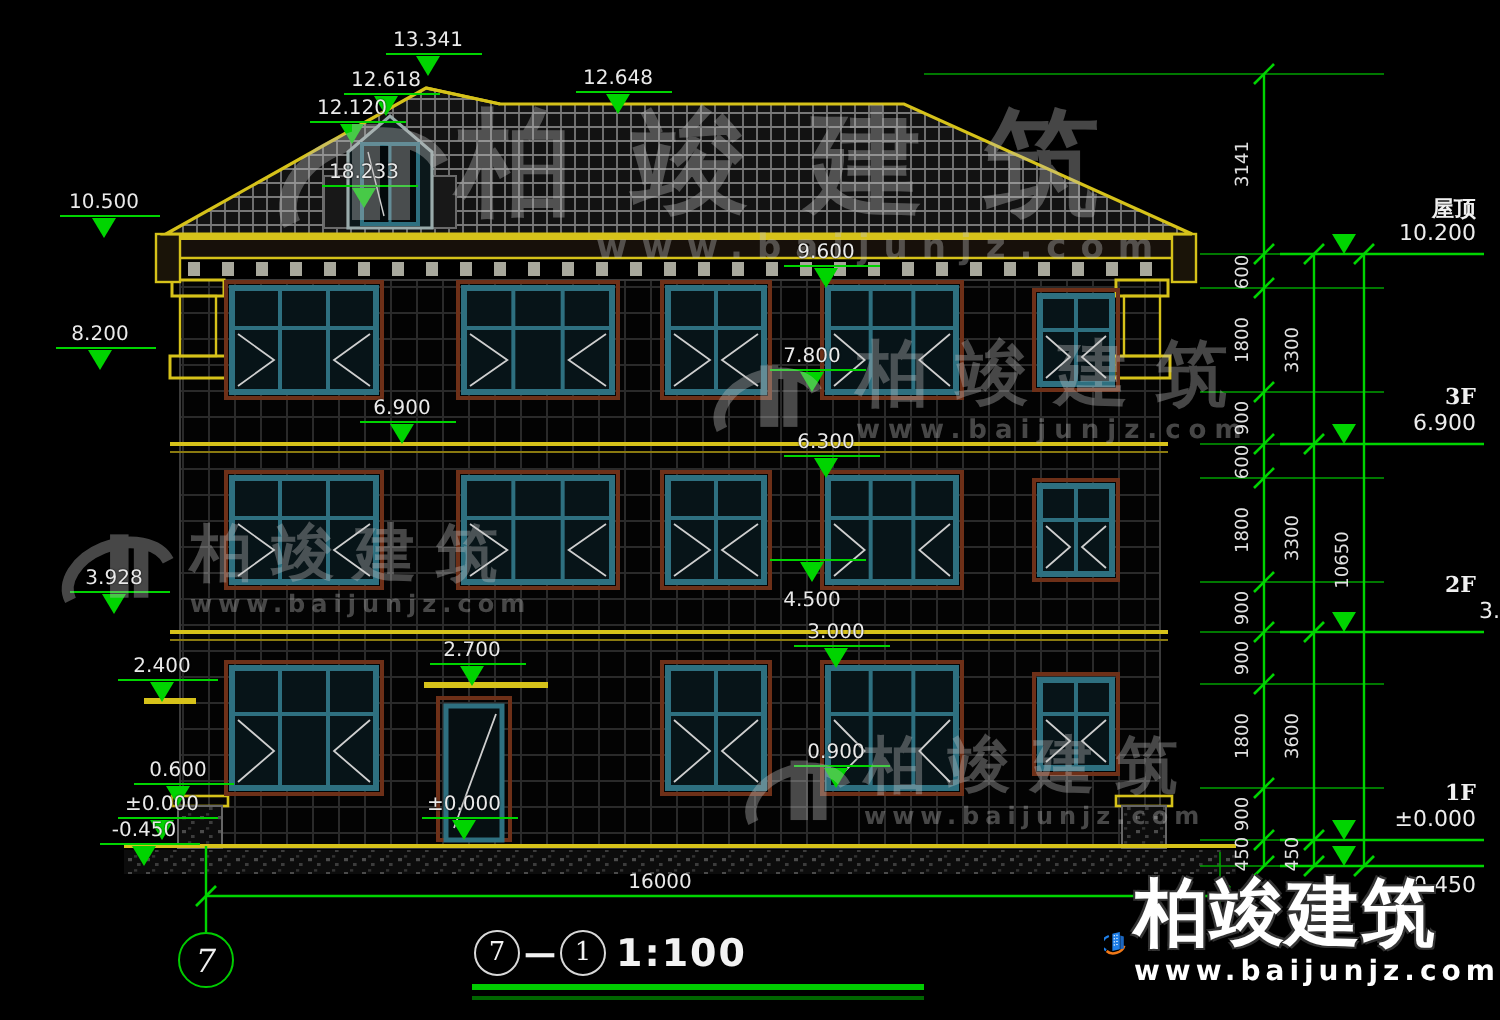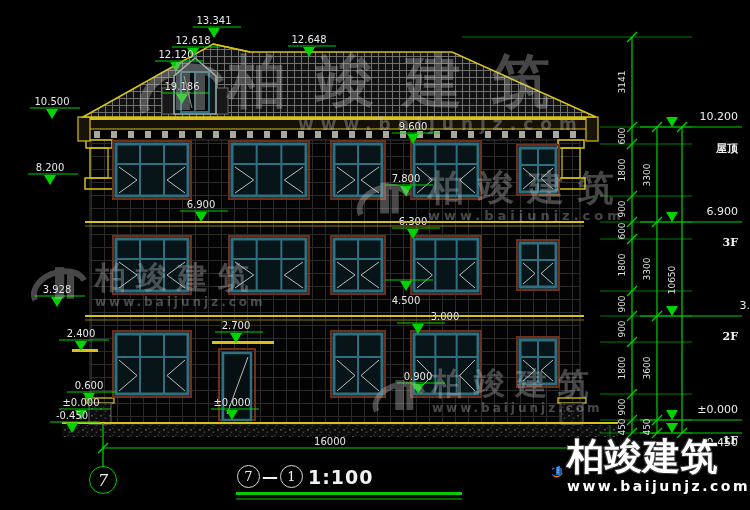--- a/index.html
+++ b/index.html
@@ -4,21 +4,21 @@
 <style>
   html,body{margin:0;padding:0;background:#000;}
   #stage{position:relative;width:750px;height:510px;background:#000;overflow:hidden;
          font-family:"DejaVu Sans",sans-serif;}
   #linework{position:absolute;left:0;top:0;z-index:1;}
   .lbl{position:absolute;z-index:3;font:10px "DejaVu Sans",sans-serif;color:#eaeaea;
        white-space:nowrap;transform:translateX(-50%);text-shadow:0 0 1px #000;}
   .dim-v{position:absolute;z-index:3;font:9px "DejaVu Sans",sans-serif;color:#e2e2e2;
        white-space:nowrap;transform:translate(-50%,-50%) rotate(-90deg);}
   .lvl-name{position:absolute;z-index:3;font:bold 11px "DejaVu Serif",serif;color:#f0f0f0;
-       width:46px;text-align:right;white-space:nowrap;margin-top:44px;}
+       width:46px;text-align:right;white-space:nowrap;}
   .lvl-elev{position:absolute;z-index:3;font:11px "DejaVu Sans",sans-serif;color:#ededed;
        width:50px;text-align:right;white-space:nowrap;}
   
   .wm{position:absolute;z-index:2;pointer-events:none;color:rgba(195,195,195,.36);}
   .wm .brand{font-weight:bold;line-height:1;display:block;}
   .wm .url{font-weight:bold;display:block;}
   #wm1 .brand{font-size:58px;letter-spacing:30px;}
   #wm1 .url{font-size:17px;letter-spacing:7px;margin:4px 0 0 70px;}
   #wm2 .brand{font-size:36px;letter-spacing:14px;}
   #wm2 .url{font-size:13px;letter-spacing:4px;margin-top:2px;}
@@ -429,35 +429,35 @@
       <div class="lvl-name" style="left: 692px; top: 192px;">3F</div>
       <div class="lvl-elev" style="left: 688px; top: 205px;">6.900</div>
       <div class="lvl-name" style="left: 692px; top: 286px;">2F</div>
       <div class="lvl-elev" style="left: 721px; top: 299px;">3.600</div>
       <div class="lvl-name" style="left: 692px; top: 390px;">1F</div>
       <div class="lvl-elev" style="left: 688px; top: 403px;">±0.000</div>
       <div class="lvl-elev" style="left: 688px; top: 436px;">-0.450</div>
       <div class="lbl" style="left: 214px; top: 15px;">13.341</div>
       <div class="lbl" style="left: 193px; top: 35px;">12.618</div>
       <div class="lbl" style="left: 176px; top: 49px;">12.120</div>
-      <div class="lbl" style="left: 182px; top: 81px;">19.186</div>
+      <div class="lbl" style="left: 182px; top: 81px;">18.233</div>
       <div class="lbl" style="left: 309px; top: 34px;">12.648</div>
       <div class="lbl" style="left: 52px; top: 96px;">10.500</div>
       <div class="lbl" style="left: 50px; top: 162px;">8.200</div>
       <div class="lbl" style="left: 57px; top: 284px;">3.928</div>
       <div class="lbl" style="left: 81px; top: 328px; text-align: center;">2.400</div>
       <div class="lbl" style="left: 89px; top: 380px;">0.600</div>
       <div class="lbl" style="left: 81px; top: 397px;">±0.000</div>
       <div class="lbl" style="left: 72px; top: 410px;">-0.450</div>
       <div class="lbl" style="left: 413px; top: 121px;">9.600</div>
       <div class="lbl" style="left: 406px; top: 173px;">7.800</div>
       <div class="lbl" style="left: 201px; top: 199px;">6.900</div>
       <div class="lbl" style="left: 413px; top: 216px;">6.300</div>
       <div class="lbl" style="left: 406px; top: 268px; margin-top: 27px;">4.500</div>
-      <div class="lbl" style="left: 418px; top: 311px; margin-left: 27px;">3.000</div>
+      <div class="lbl" style="left: 418px; top: 311px;">3.000</div>
       <div class="lbl" style="left: 236px; top: 320px;">2.700</div>
       <div class="lbl" style="left: 418px; top: 371px;">0.900</div>
       <div class="lbl" style="left: 232px; top: 397px;">±0.000</div>
       <div class="lbl" style="left: 330px; top: 436px;">16000</div>
     </div>
 
   <div id="title">
     <span class="circ">7</span>
     <span class="dash">—</span>
     <span class="circ">1</span>

